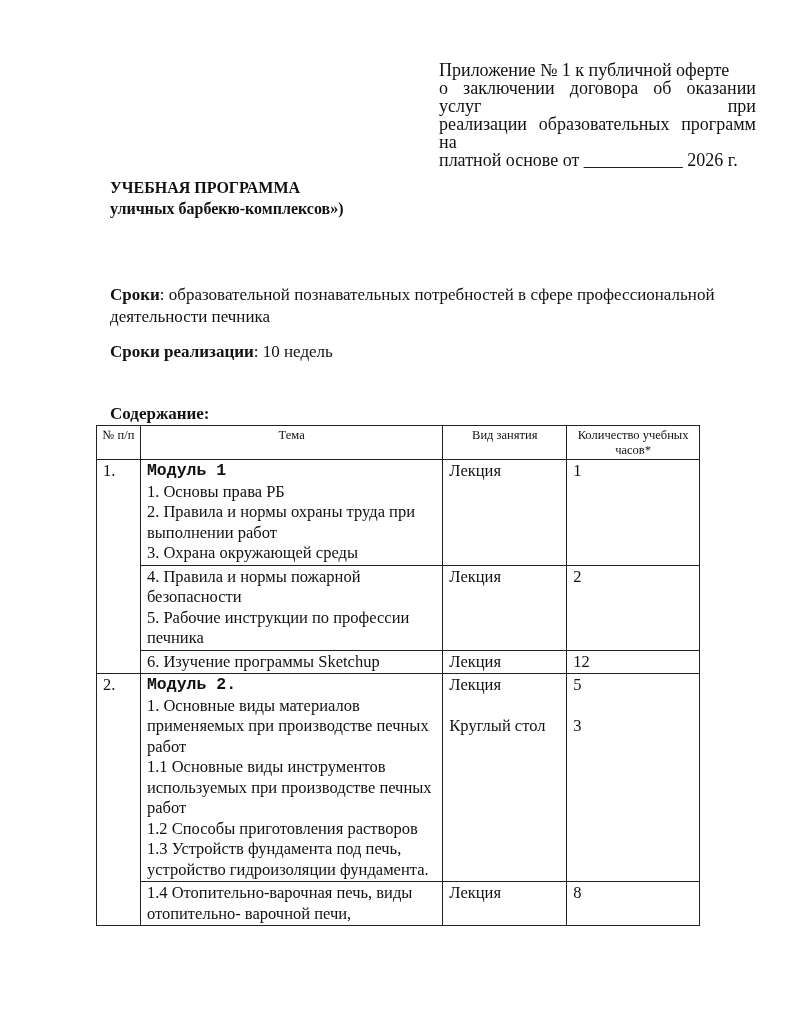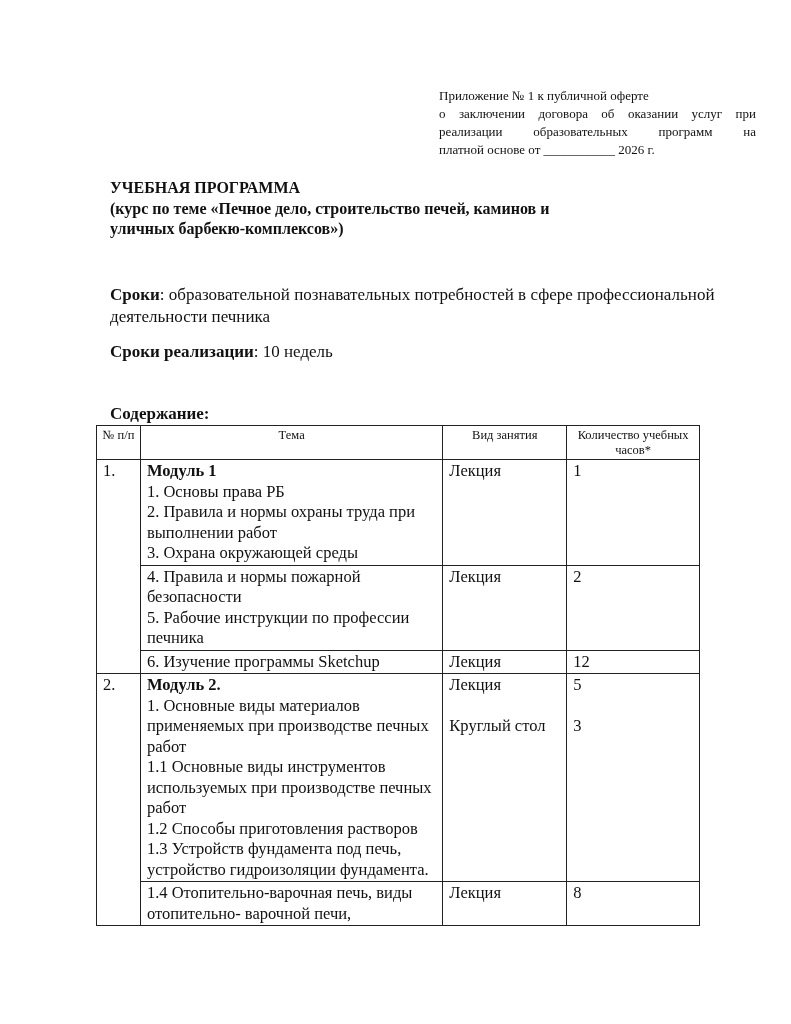--- a/index.html
+++ b/index.html
@@ -1,50 +1,49 @@
 <!DOCTYPE html>
 <html><head>
 <meta charset="utf-8">
 <style>
   html, body { margin:0; padding:0; background:#fff; }
   body { width:791px; height:1024px; position:relative; overflow:hidden;
          font-family:"Liberation Serif", serif; color:#111; }
-  .annex { position:absolute; left:439px; top:87px; width:317px;
-           font-size:13px; line-height:18px; }
+  .annex { position:absolute; left:439px; top:61px; width:317px;
+           font-size:18px; line-height:18px; }
   .annex div { text-align:justify; text-align-last:justify; }
   .annex div.first, .annex div.last { text-align-last:left; }
   .title { position:absolute; left:110px; top:178px; width:600px;
            font-weight:bold; font-size:16px; line-height:20.5px; }
   .goal { position:absolute; left:110px; top:284px; width:640px;
           font-size:17px; line-height:22px; }
   .terms { position:absolute; left:110px; top:342px; font-size:17px; }
   .content-h { position:absolute; left:110px; top:384px; font-size:17px; font-weight:bold;margin-top:20px; }
   b { font-weight:bold; }
   table { position:absolute; left:96px; top:425px; width:604px;
           border-collapse:collapse; font-size:16.5px; line-height:20.5px; }
   td, th { border:1.5px solid #222; vertical-align:top; padding:1px 6px; }
   th { font-weight:normal; font-size:12.5px; line-height:15px; text-align:center; padding:2px 4px 1px;margin-left:48px; }
   col.c1 { width:44px; } col.c2 { width:303px; } col.c3 { width:124px; } col.c4 { width:133px; }
   .num { border-bottom:none; }
   .gap { height:20px; }
-  .mod { font-weight:bold; }
+  .mod { font-weight:bold;font-family:Liberation Mono, monospace; }
 </style>
 </head>
 <body>
 
 <div class="annex">
   <div class="first">Приложение № 1 к публичной оферте</div>
   <div>о заключении договора об оказании услуг при</div>
   <div>реализации образовательных программ на</div>
   <div class="last">платной основе от ___________ 2026 г.</div>
 </div>
 
 <div class="title">
   <div>УЧЕБНАЯ ПРОГРАММА</div>
-  <div>(курс по теме «Печное дело, строительство печей, каминов и</div>
   <div>уличных барбекю-комплексов»)</div>
 </div>
 
 <div class="goal">
   <b>Сроки</b><span>: образовательной познавательных потребностей в сфере профессиональной деятельности печника</span>
 </div>
 
 <div class="terms">
   <b>Сроки реализации</b><span>: 10 недель</span>
 </div>

